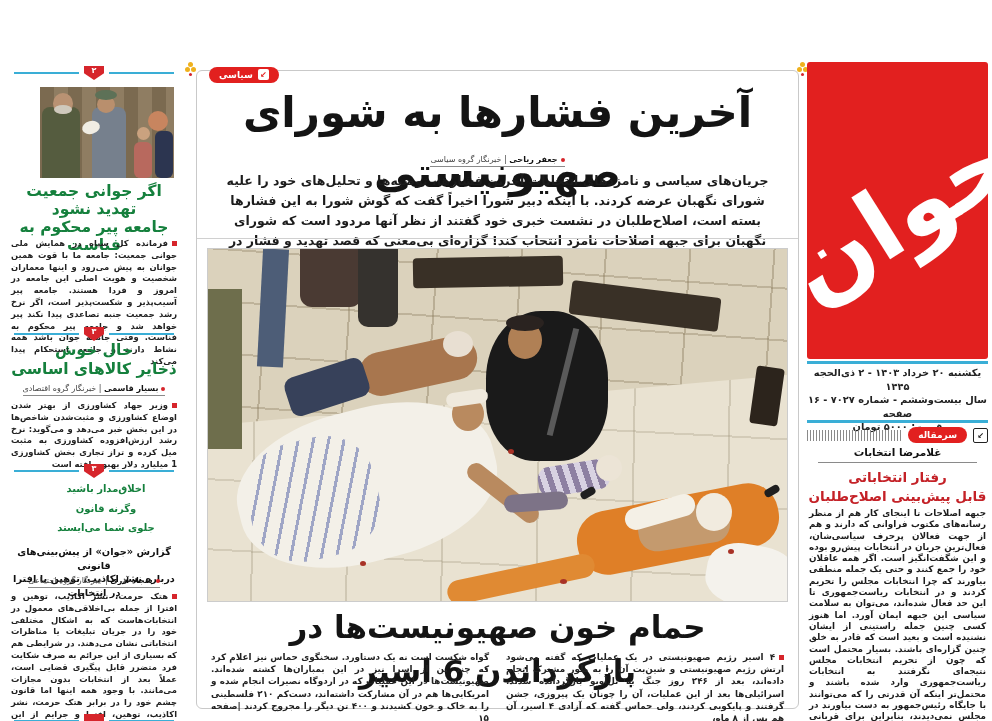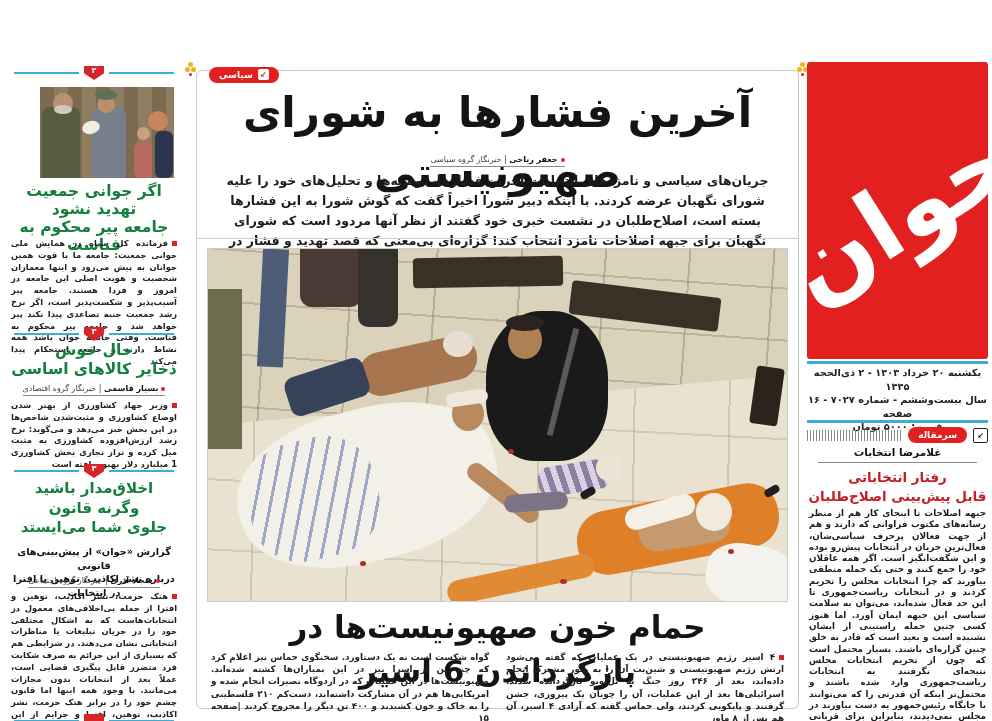--- a/index.html
+++ b/index.html
@@ -106,21 +106,21 @@
       <span>خبرنگار گروه اقتصادی</span></span>
   </div>
   <div class="lc-body just" style="left:11px;width:166px;top:400px;"><span class="bullet"></span><span>وزیر جهاد کشاورزی از بهتر شدن اوضاع کشاورزی و مثبت‌شدن شاخص‌ها در این بخش خبر می‌دهد و می‌گوید: نرخ رشد ارزش‌افزوده کشاورزی به مثبت میل کرده و تراز تجاری بخش کشاورزی 1 میلیارد دلار بهبود یافته است</span></div>
 
   <div class="marker-row" style="left:14px;width:160px;top:464px;">
     <span class="cyan"></span>
     <span class="bookmark">۳</span>
     <span class="cyan"></span>
   </div>
 
-  <div class="lc-head" style="left:10px;width:168px;top:479px;font-size:15px;line-height:19.5px;">
+  <div class="lc-head" style="left:22px;width:168px;top:479px;font-size:10px;line-height:19.5px;">
     <div>اخلاق‌مدار باشید</div>
     <div>وگرنه قانون</div>
     <div>جلوی شما می‌ایستد</div>
   </div>
   <div class="abs" style="left:8px;width:172px;top:545px;text-align:center;font-size:9.8px;line-height:13.5px;font-weight:bold;color:#111;">
     <div>گزارش «جوان» از پیش‌بینی‌های قانونی</div>
     <div>درباره نشر اکاذیب، توهین یا افترا در انتخابات</div>
   </div>
   <div class="byline abs" style="left:10px;width:168px;top:576px;">
     <span class="wrap"><span class="dot"></span><span class="nm">سجاد آذری</span>

